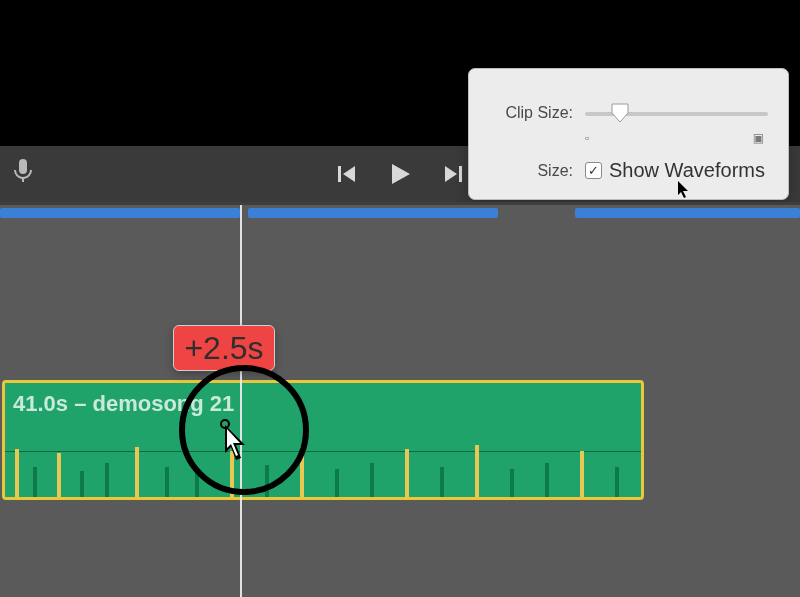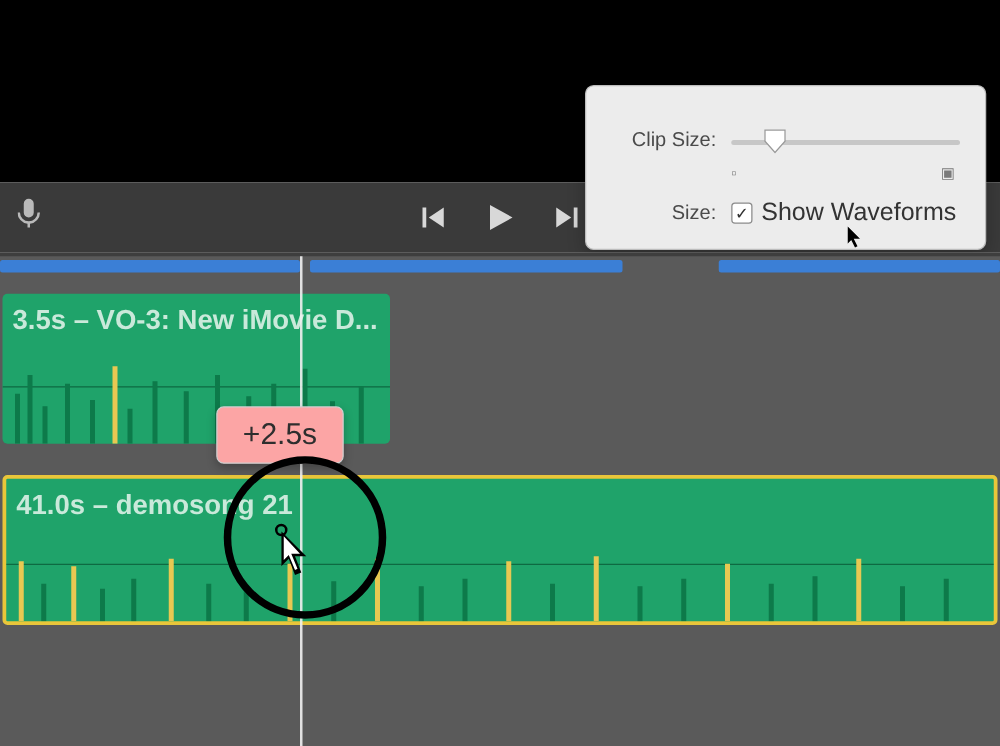--- a/index.html
+++ b/index.html
@@ -23,30 +23,30 @@
   .slider-icons{display:flex;justify-content:space-between;margin:-2px 4px 0 96px;color:#7a7a7a;font-size:12px;}
   .chk{width:15px;height:15px;border:1px solid #8a8a8a;border-radius:3px;background:#fff;display:inline-flex;align-items:center;justify-content:center;font-size:13px;color:#333;margin-right:7px;}
   .chk-label{color:#333;font-size:20px;}
   .pop-cursor{position:absolute;left:209px;top:112px;color:#000;font-size:14px;pointer-events:none;}
 
   .timeline{position:absolute;left:0;top:202px;width:800px;height:395px;background:#5a5a5a;border-top:3px solid #3e3e3e;}
   .blue-bar{position:absolute;top:3px;height:10px;background:#3b7fd6;border-radius:2px;}
 
   .clip{position:absolute;background:#1fa36a;border-radius:4px;box-sizing:border-box;}
   .clip1{left:2px;top:30px;width:310px;height:120px;}
-  .clip2{left:2px;top:175px;width:796px;height:120px;border:3px solid #e9c63a;}
+  .clip2{left:2px;top:175px;width:642px;height:120px;border:3px solid #e9c63a;}
   .clip-title{color:#c9e9da;font-size:22px;font-weight:600;margin:8px 0 0 8px;white-space:nowrap;overflow:hidden;text-overflow:ellipsis;}
   .wave{position:absolute;left:0;right:0;bottom:0;height:70px;overflow:hidden;}
   .spike{position:absolute;bottom:0;width:4px;background:#0d7a4a;}
   .spike.y{background:#e8c852;}
   .clip-line{position:absolute;left:0;right:0;top:24px;height:1px;background:#0e6a42;}
 
   .playhead{position:absolute;left:240px;top:0;width:2px;height:395px;background:#f0f0f0;opacity:.9;}
 
-  .tooltip{position:absolute;left:173px;top:120px;width:100px;height:44px;background:#fca5a5;border:1px solid #cfcfcf;border-radius:6px;box-shadow:0 3px 8px rgba(0,0,0,.25);display:flex;align-items:center;justify-content:center;font-size:24px;color:#2e2e2e;}
+  .tooltip{position:absolute;left:173px;top:120px;width:100px;height:44px;background:#ef4444;border:1px solid #cfcfcf;border-radius:6px;box-shadow:0 3px 8px rgba(0,0,0,.25);display:flex;align-items:center;justify-content:center;font-size:32px;color:#2e2e2e;}
 
   .ring{position:absolute;left:179px;top:160px;width:118px;height:118px;border:6px solid #000;border-radius:50%;pointer-events:none;}
   .dot{position:absolute;left:220px;top:214px;width:6px;height:6px;border:2px solid #000;border-radius:50%;}
   .big-cursor{position:absolute;left:225px;top:220px;pointer-events:none;}
   .big-cursor svg{display:block;}
 </style>
 </head>
 <body>
 
 <div class="stage">
@@ -104,41 +104,20 @@
           <path fill="#000" d="M0 0l0 14 3-3 3 6 2-1-3-6 5 0z"></path>
         </svg>
     </span>
   </div>
 
   <div class="timeline">
     <div class="blue-bar" style="left:0;width:240px;"></div>
     <div class="blue-bar" style="left:248px;width:250px;"></div>
     <div class="blue-bar" style="left:575px;width:225px;"></div>
 
-    <div class="clip clip1">
-      <div class="clip-title">3.5s – VO-3: New iMovie D...</div>
-      <div class="wave">
-        <div class="clip-line"></div>
-        <div class="spike" style="left:10px;height:40px;"></div>
-        <div class="spike" style="left:20px;height:55px;"></div>
-        <div class="spike" style="left:32px;height:30px;"></div>
-        <div class="spike" style="left:50px;height:48px;"></div>
-        <div class="spike" style="left:70px;height:35px;"></div>
-        <div class="spike y" style="left:88px;height:62px;"></div>
-        <div class="spike" style="left:100px;height:28px;"></div>
-        <div class="spike" style="left:120px;height:50px;"></div>
-        <div class="spike" style="left:145px;height:42px;"></div>
-        <div class="spike" style="left:170px;height:55px;"></div>
-        <div class="spike" style="left:195px;height:38px;"></div>
-        <div class="spike" style="left:215px;height:48px;"></div>
-        <div class="spike" style="left:240px;height:60px;"></div>
-        <div class="spike" style="left:262px;height:34px;"></div>
-        <div class="spike" style="left:285px;height:46px;"></div>
-      </div>
-    </div>
 
     <div class="clip clip2">
       <div class="clip-title">41.0s – demosong 21</div>
       <div class="wave">
         <div class="clip-line"></div>
         <div class="spike y" style="left:10px;height:48px;"></div>
         <div class="spike" style="left:28px;height:30px;"></div>
         <div class="spike y" style="left:52px;height:44px;"></div>
         <div class="spike" style="left:75px;height:26px;"></div>
         <div class="spike" style="left:100px;height:34px;"></div>

